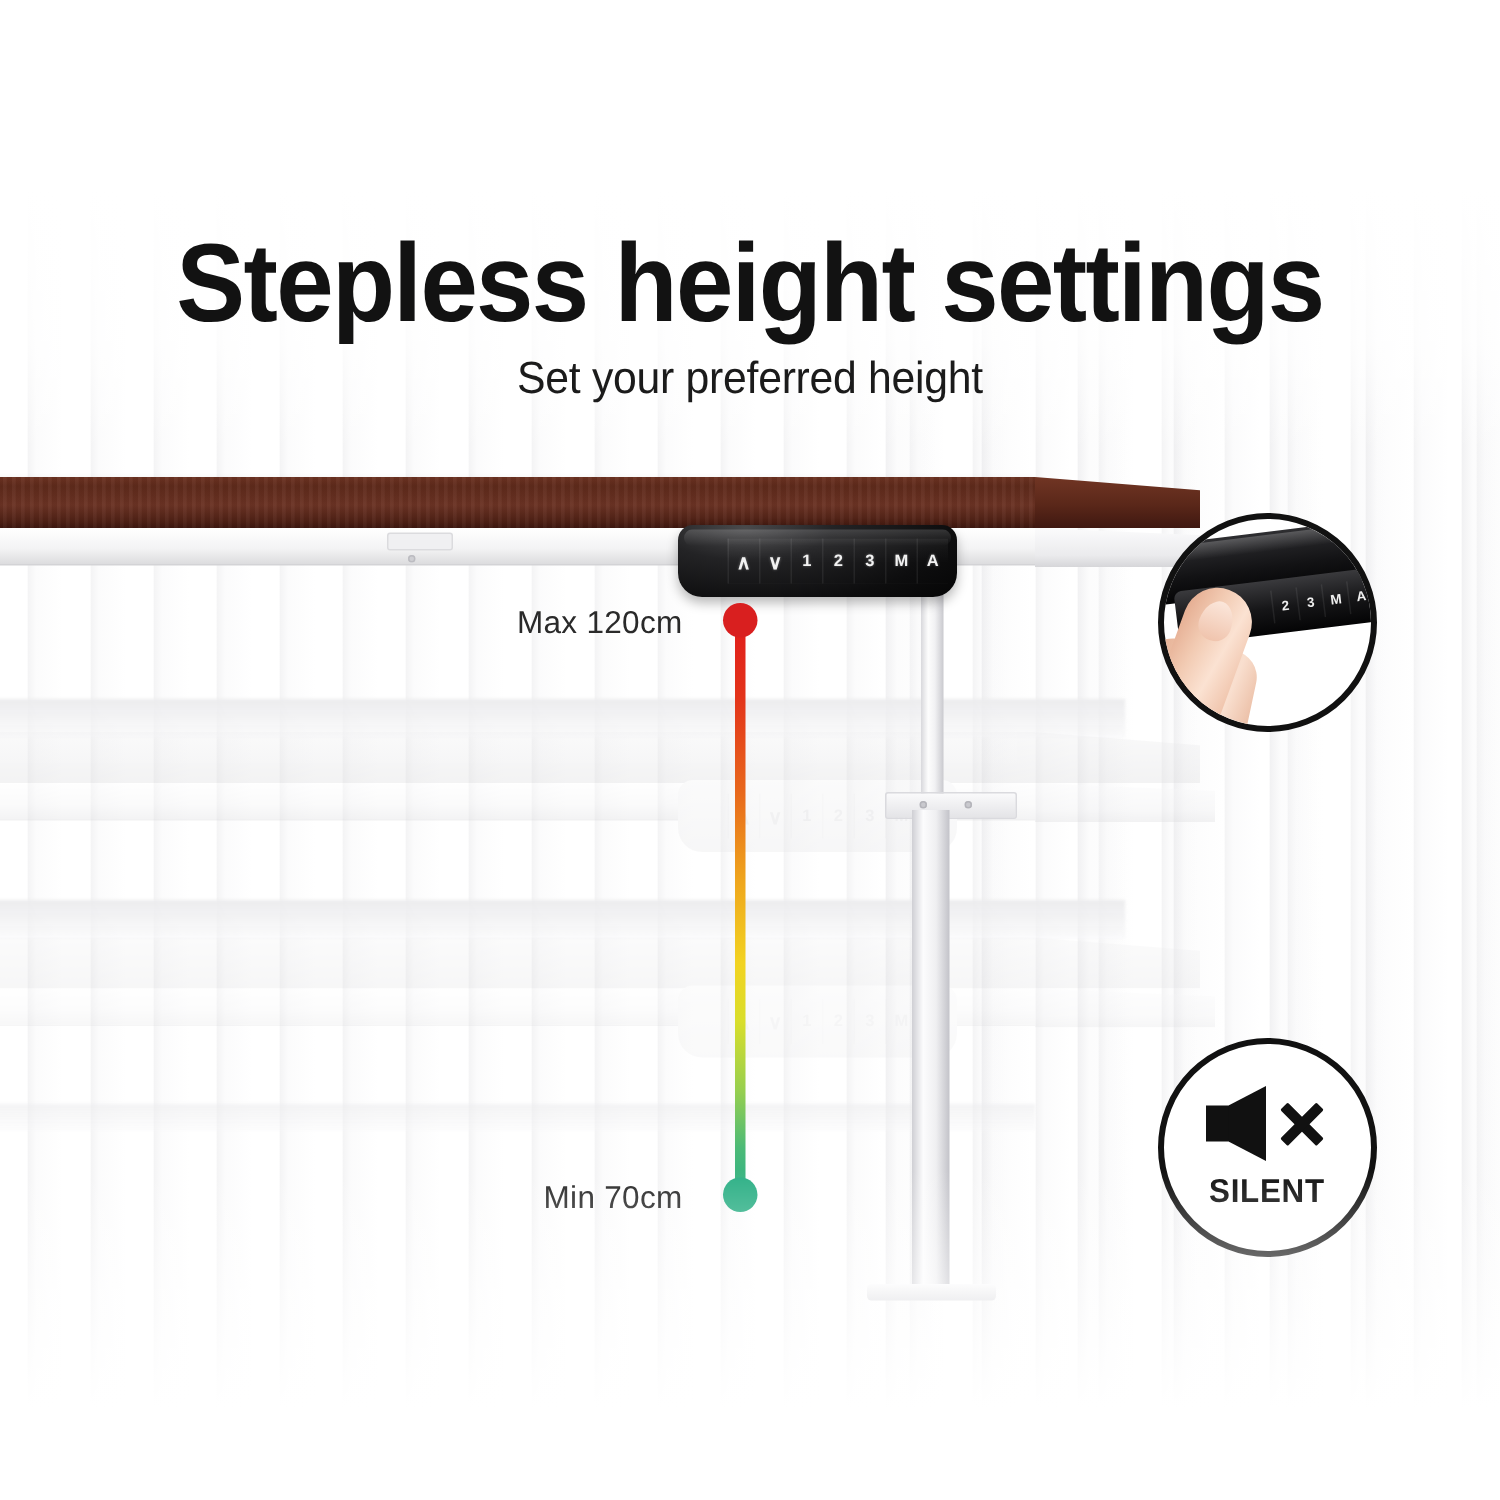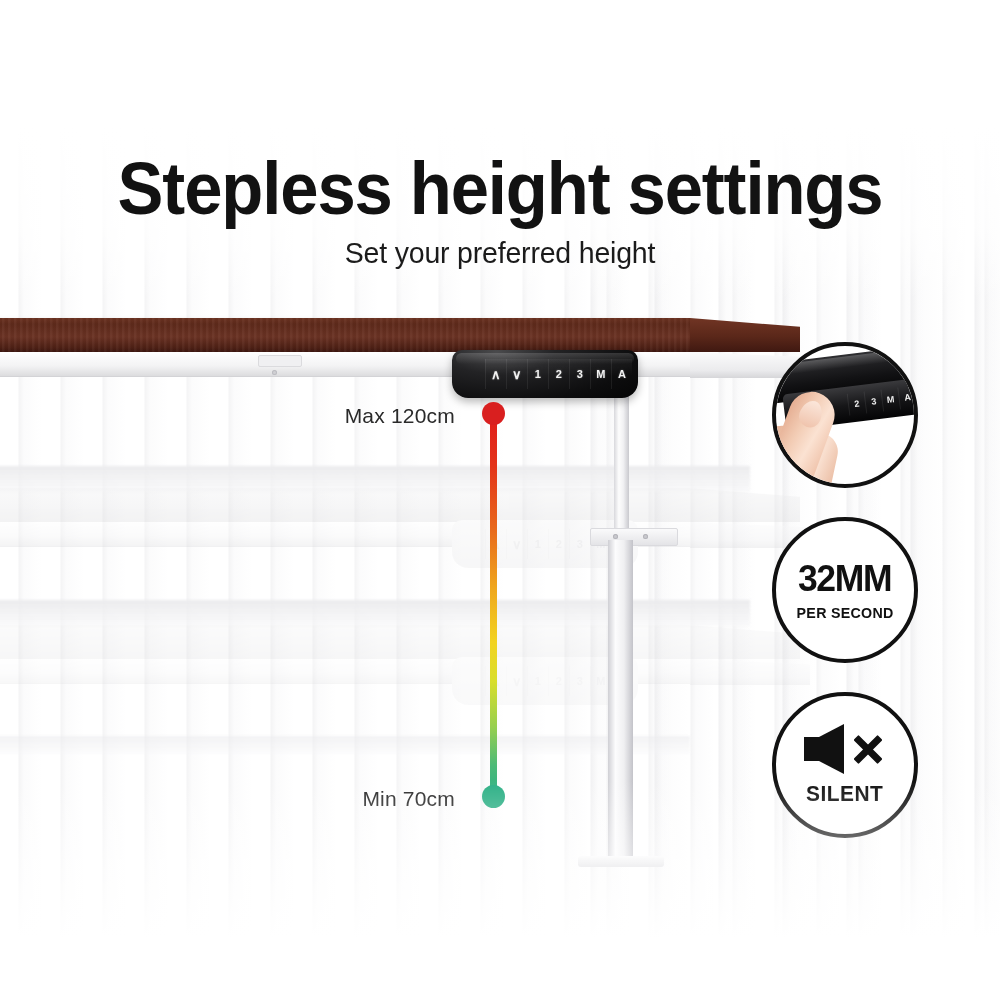--- a/index.html
+++ b/index.html
@@ -510,24 +510,20 @@
     <div class="pb-panel">
       <div class="pb-key">2</div>
       <div class="pb-key">3</div>
       <div class="pb-key">M</div>
       <div class="pb-key">A</div>
     </div>
     <div class="pb-hand"></div>
     <div class="pb-finger"></div>
   </div>
 
-  <div class="badge" style="left:772px;top:517px;">
-    <div class="badge-big">32MM</div>
-    <div class="badge-sub">PER SECOND</div>
-  </div>
 
   <div class="badge" style="left:772px;top:692px;">
     <div class="speaker-wrap">
       <div class="spk-body"></div>
       <div class="spk-cone"></div>
       <div class="x-mark">
           <span></span>
           <span></span>
         </div>
     </div>

